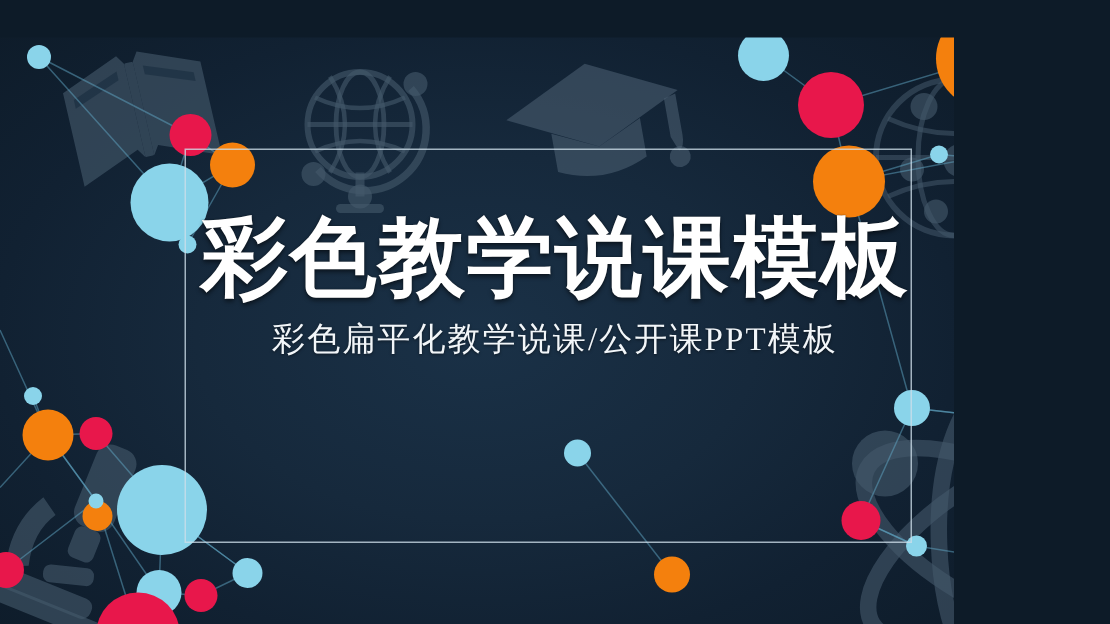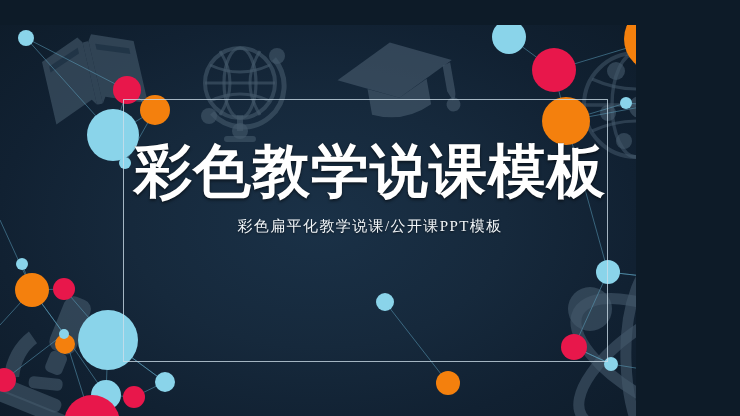--- a/index.html
+++ b/index.html
@@ -31,21 +31,21 @@
   }
   #main-title{
     margin-top:115px;
     font-size:58px;line-height:64px;font-weight:bold;color:#ffffff;
     letter-spacing:1px;
     text-shadow:0 2px 3px rgba(0,0,0,.45), 0 0 1px rgba(0,0,0,.6);
     white-space:nowrap;
   }
   #subtitle{
     margin-top:10px;
-    font-size:15px;line-height:24px;color:#f2f6f9;letter-spacing:1.4px;
+    font-size:22px;line-height:24px;color:#f2f6f9;letter-spacing:1.4px;
     text-shadow:0 1px 2px rgba(0,0,0,.5);
     white-space:nowrap;
   }
   #meta-line{
     margin-top:32px;
     font-size:14.5px;line-height:20px;color:#eef3f7;letter-spacing:.6px;
     text-shadow:0 1px 2px rgba(0,0,0,.5);
     white-space:nowrap;
   }
   .dot{position:absolute;border-radius:50%;}

